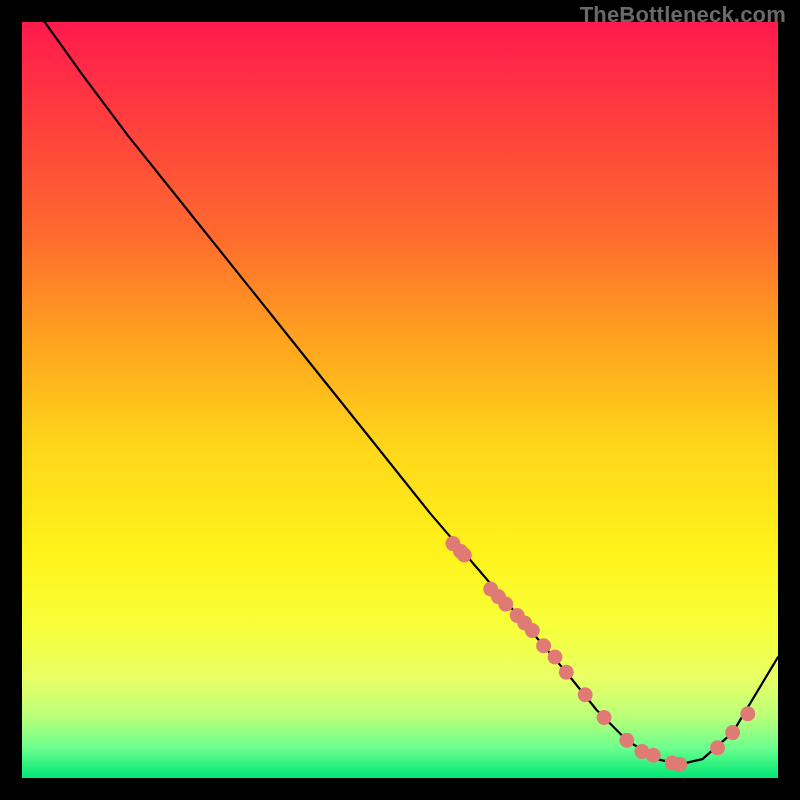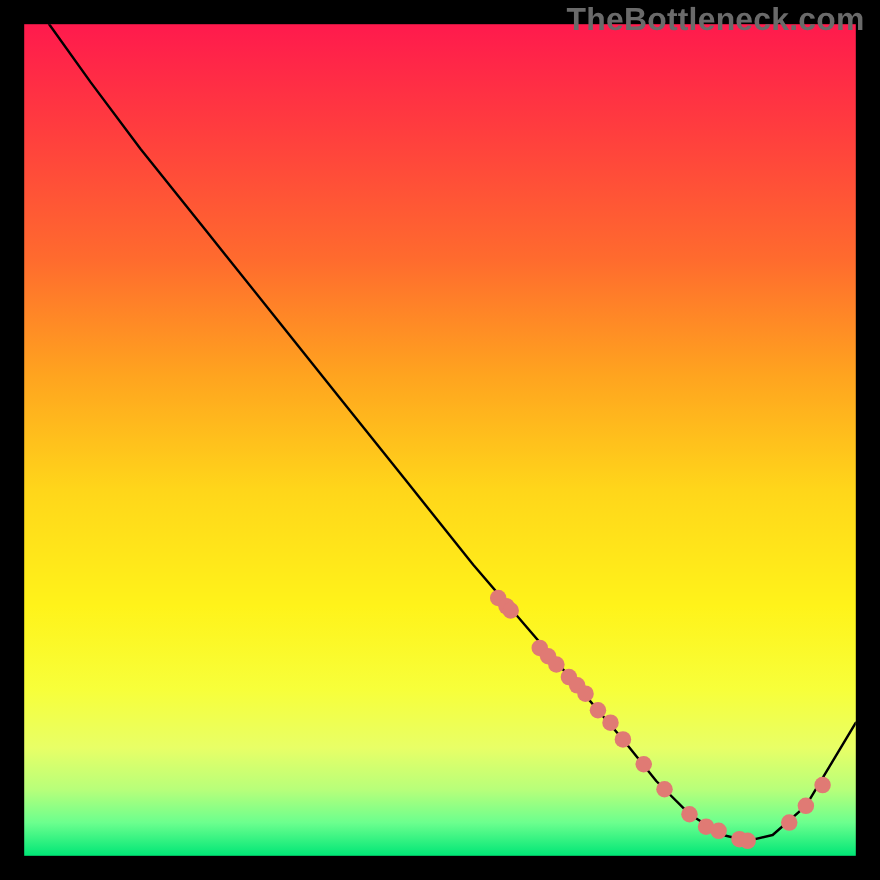--- a/index.html
+++ b/index.html
@@ -29,21 +29,21 @@
       #b8ff7a 92%,
       #6cff8e 96%,
       #00e676 100%
     );
   }
   .watermark {
     position: absolute;
     top: 2px;
     right: 14px;
     color: #6a6a6a;
-    font-size: 29px;
+    font-size: 22px;
     font-weight: 600;
     letter-spacing: 0.2px;
     z-index: 10;
     user-select: none;
   }
   svg.plot {
     position: absolute;
     left: 0;
     top: 0;
     width: 756px;

